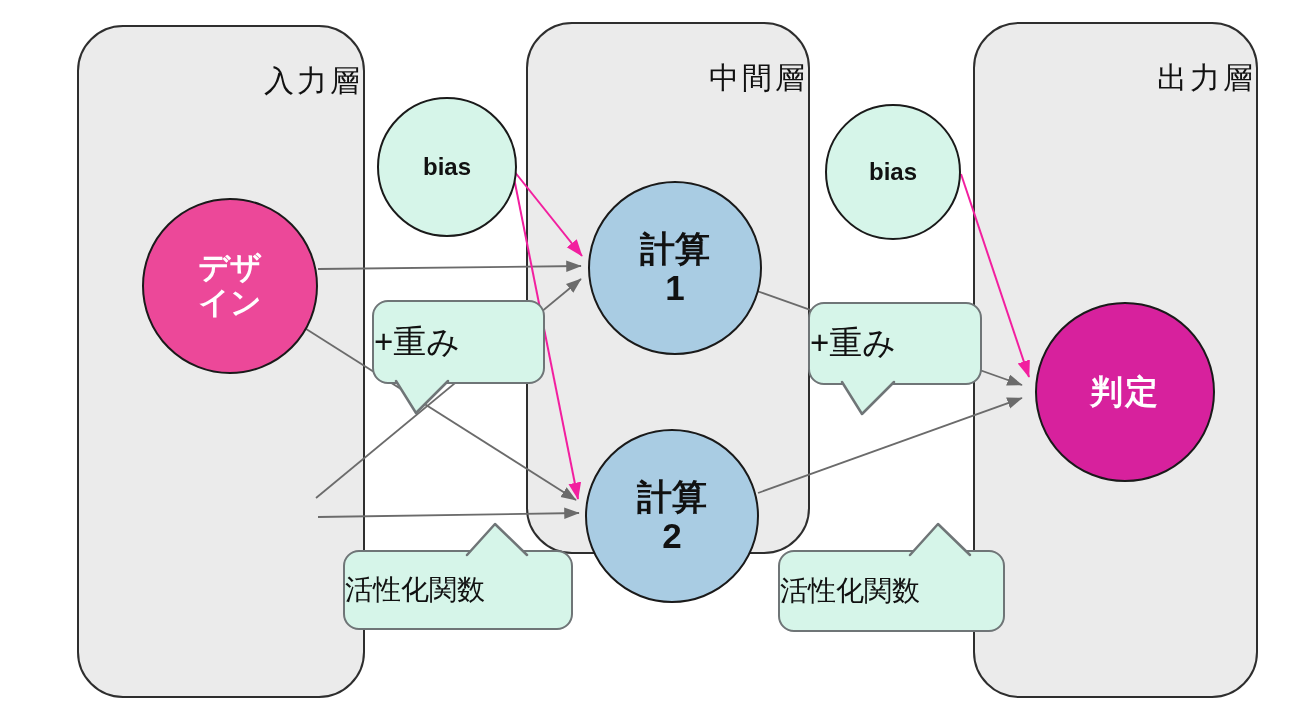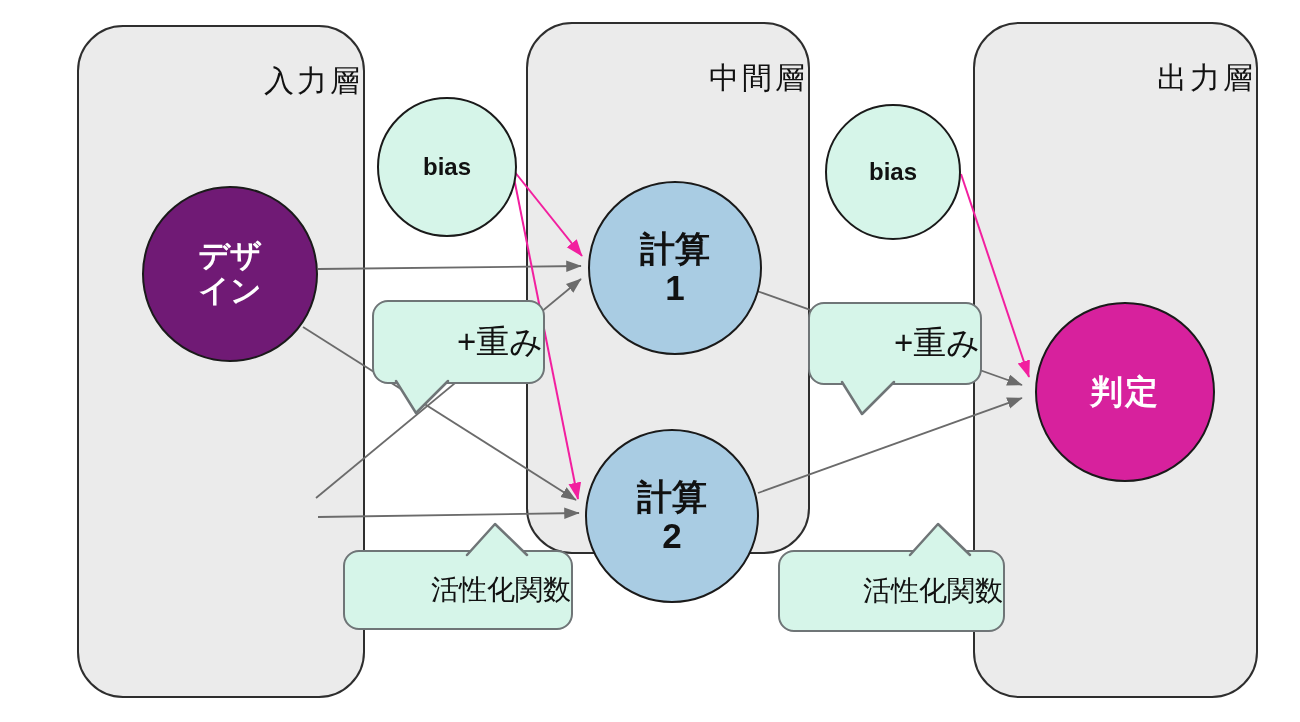--- a/index.html
+++ b/index.html
@@ -51,21 +51,21 @@
     border-radius: 50%;
     border: 2px solid #1A1A1A;
     display: flex;
     flex-direction: column;
     align-items: center;
     justify-content: center;
     text-align: right;
     z-index: 3;
     line-height: 1.12;
   }
-  .node-design   { left: 142px;  top: 186px; width: 176px; height: 176px; background: #701a75; }
+  .node-design   { left: 142px;  top: 198px; width: 176px; height: 176px; background: #ec4899; }
   .node-quality  { left: 134px;  top: 430px; width: 180px; height: 180px; background: #F3A9C2; }
   .node-bias1    { left: 377px;  top: 97px;  width: 140px; height: 140px; background: #D6F5E9; }
   .node-bias2    { left: 825px;  top: 104px; width: 136px; height: 136px; background: #D6F5E9; }
   .node-calc1    { left: 588px;  top: 181px; width: 174px; height: 174px; background: #A9CCE3; }
   .node-calc2    { left: 585px;  top: 429px; width: 174px; height: 174px; background: #A9CCE3; }
   .node-decision { left: 1035px; top: 302px; width: 180px; height: 180px; background: #D7219D; }
 
   .label-white { color: #ffffff; font-weight: bold; font-size: 31px; }
   .label-black { color: #111111; font-weight: bold; font-size: 35px; }
   .node-quality  .label-white { font-size: 32px; letter-spacing: 2px; }
@@ -73,21 +73,21 @@
   .label-bias { color: #111111; font-weight: bold; font-size: 24px; }
 
   
   .bubble {
     position: absolute;
     background: #D6F5E9;
     border: 2.5px solid #6F7577;
     border-radius: 16px;
     display: flex;
     align-items: center;
-    justify-content: flex-end;
+    justify-content: flex-start;
     z-index: 4;
     color: #111111;
   }
   .bubble-weights1    { left: 372px; top: 300px; width: 173px; height: 84px; font-size: 33px; font-weight: 500; }
   .bubble-weights2    { left: 808px; top: 302px; width: 174px; height: 83px; font-size: 33px; font-weight: 500; }
   .bubble-activation1 { left: 343px; top: 550px; width: 230px; height: 80px; font-size: 28px; font-weight: 500; }
   .bubble-activation2 { left: 778px; top: 550px; width: 227px; height: 82px; font-size: 28px; font-weight: 500; }
 
   .tail {
     position: absolute;

